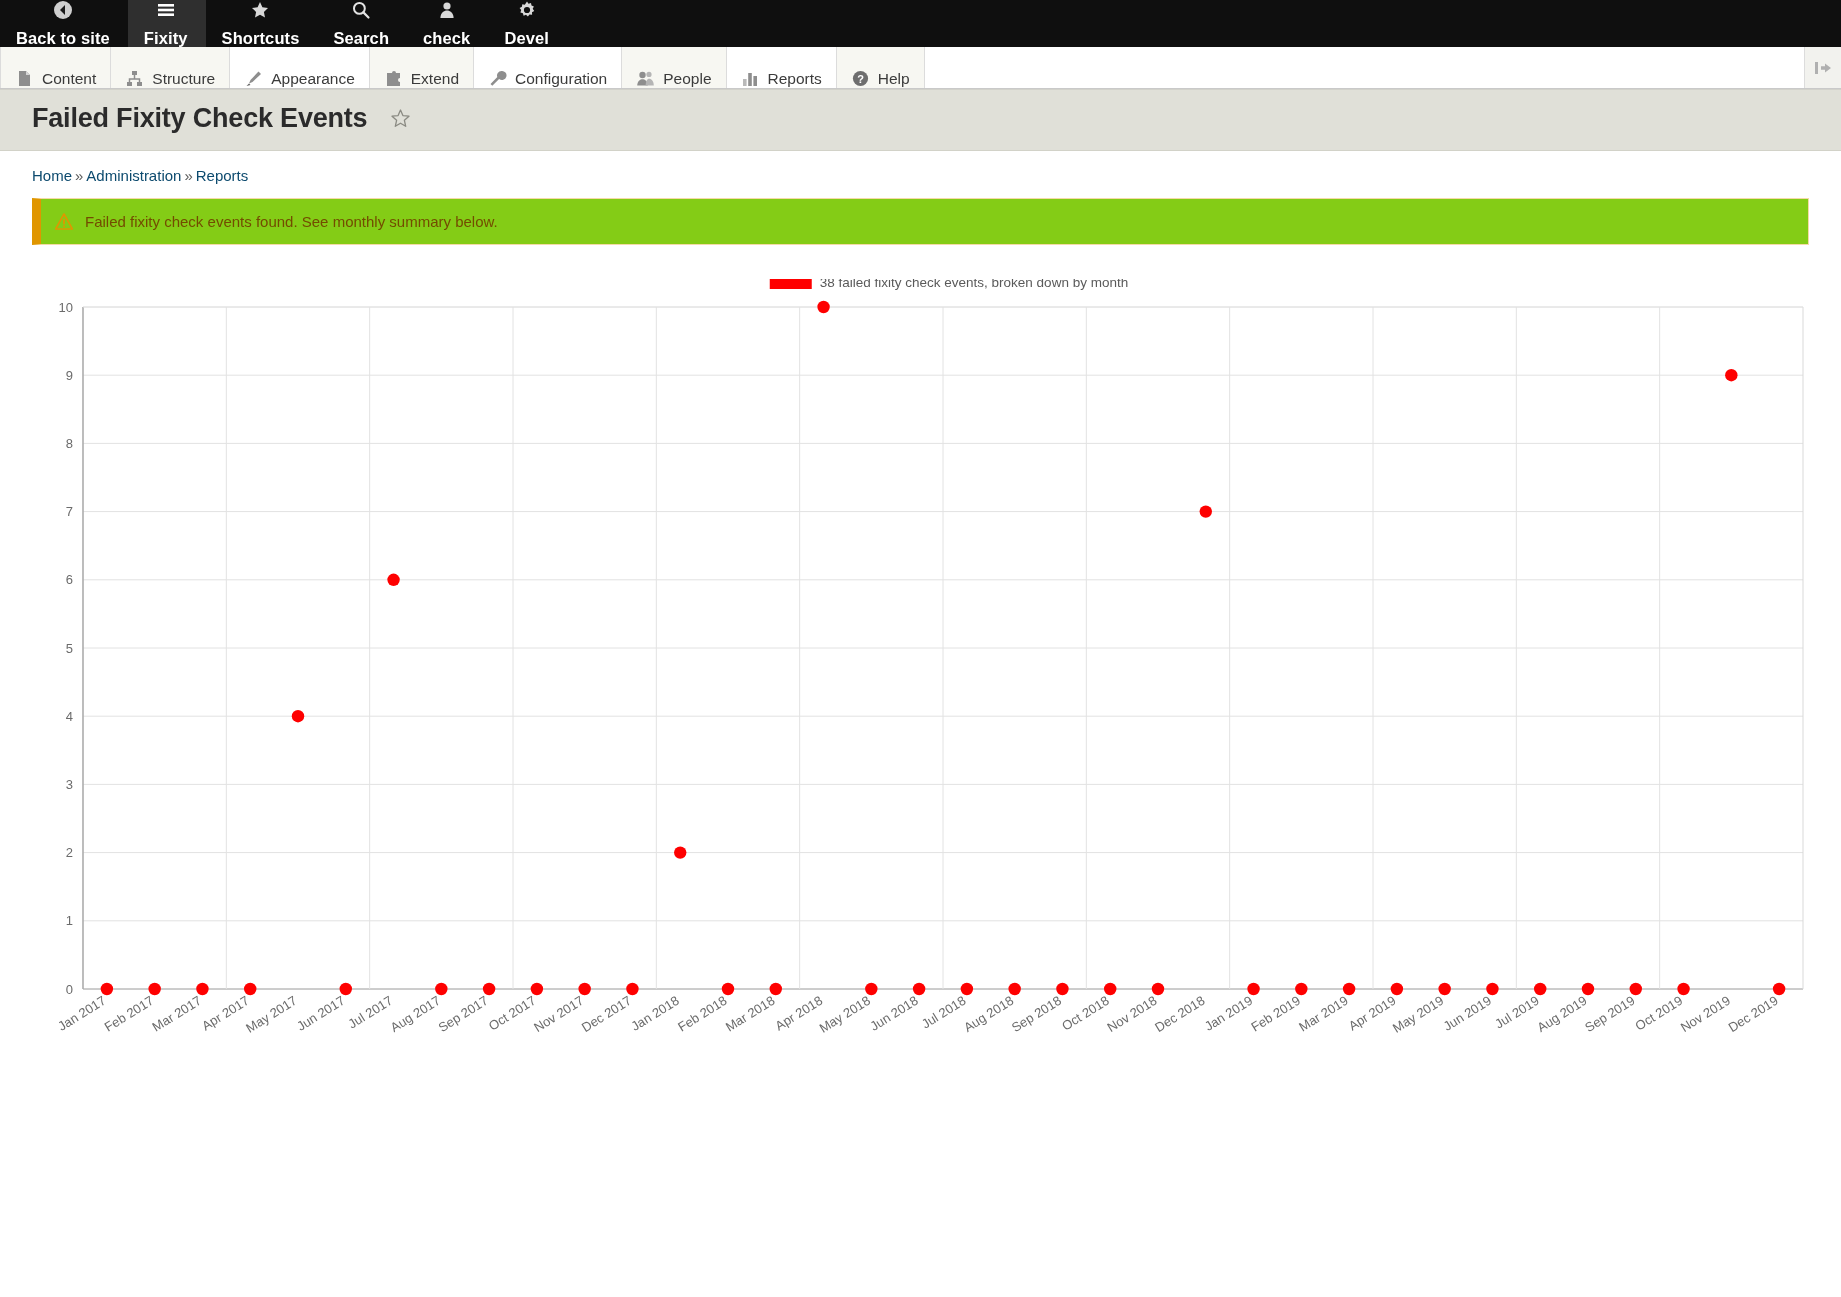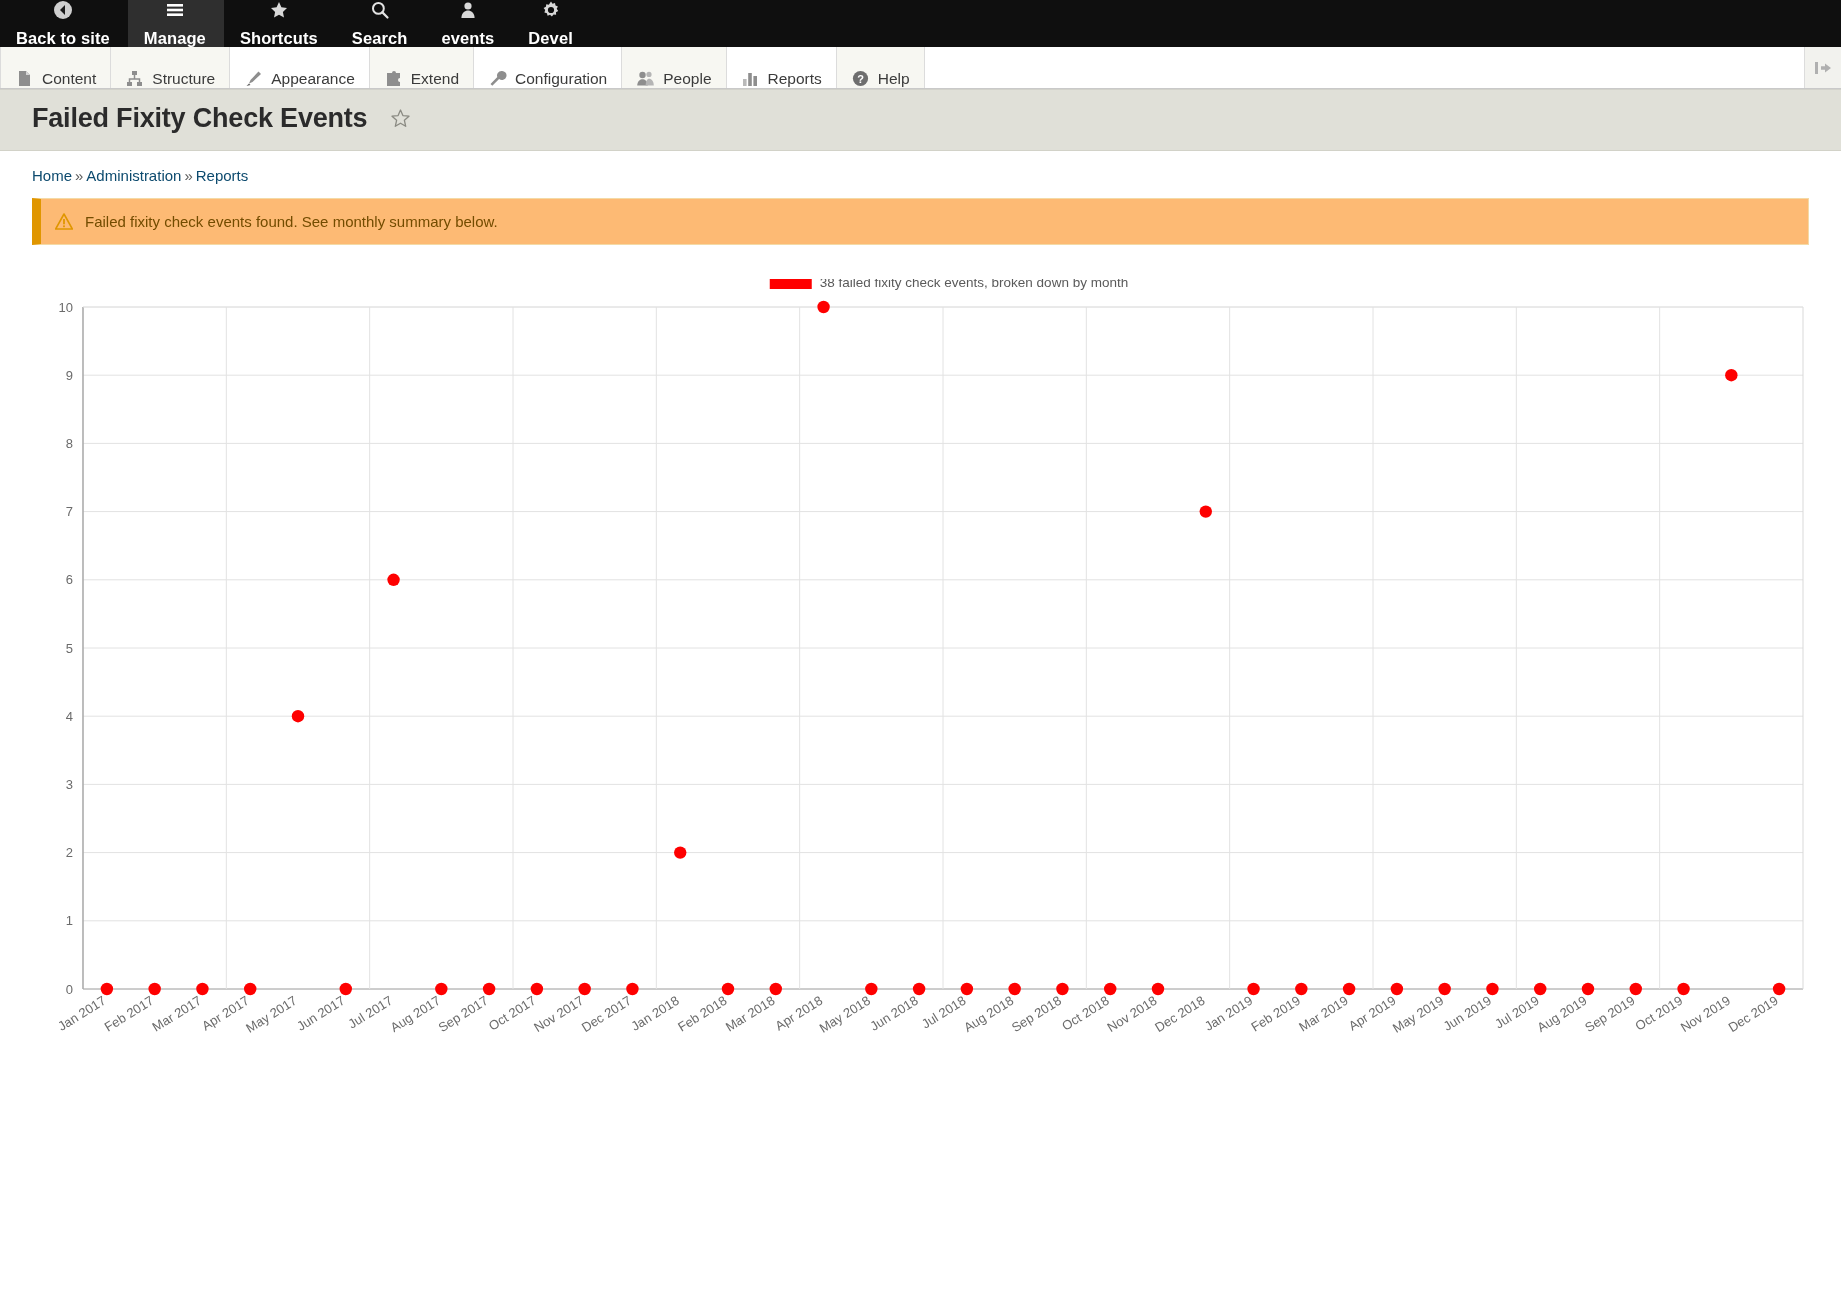--- a/index.html
+++ b/index.html
@@ -96,21 +96,21 @@
     padding: 16px 32px 6px 32px;
     font-size: 15px;
     color: #555;
   }
   .breadcrumb a { color: #0c4a6e; text-decoration: none; cursor: pointer; }
   .bc-sep { color: #5c5c5c; margin: 0 3px; }
 
   
   .messages-wrap { padding: 8px 32px 0 32px; }
   .message-warning {
-    background: #fdba74;
+    background: #84cc16;
     border: 1px solid #f4daa6;
     border-left: 9px solid #e09600;
     padding: 14px 16px 14px 14px;
     display: flex;
     align-items: center;
     gap: 12px;
     font-size: 15px;
     color: #734c00;
   }
   .warn-icon { flex: 0 0 18px; display:inline-flex; }
@@ -136,21 +136,21 @@
   </div>
 
   <div class="toolbar-tab active">
     <span class="tb-icon">
       <svg width="20" height="20" viewBox="0 0 20 20">
           <rect x="2" y="4" width="16" height="2.6" fill="#ffffff"></rect>
           <rect x="2" y="8.7" width="16" height="2.6" fill="#ffffff"></rect>
           <rect x="2" y="13.4" width="16" height="2.6" fill="#ffffff"></rect>
         </svg>
     </span>
-    <span>Manage</span>
+    <span>Fixity</span>
   </div>
 
   <div class="toolbar-tab">
     <span class="tb-icon">
       <svg width="20" height="20" viewBox="0 0 20 20">
           <path d="M10 2 L12.4 7.3 L18 8 L13.9 11.9 L15 17.6 L10 14.8 L5 17.6 L6.1 11.9 L2 8 L7.6 7.3 Z" fill="#d8d8d8"></path>
         </svg>
     </span>
     <span>Shortcuts</span>
   </div>
@@ -165,21 +165,21 @@
     <span>Search</span>
   </div>
 
   <div class="toolbar-tab">
     <span class="tb-icon">
       <svg width="20" height="20" viewBox="0 0 20 20">
           <circle cx="10" cy="6" r="3.6" fill="#d8d8d8"></circle>
           <path d="M3.4 18 C3.6 12.6 7 10.6 10 10.6 C13 10.6 16.4 12.6 16.6 18 Z" fill="#d8d8d8"></path>
         </svg>
     </span>
-    <span>events</span>
+    <span>check</span>
   </div>
 
   <div class="toolbar-tab">
     <span class="tb-icon">
       <svg width="20" height="20" viewBox="0 0 20 20">
         <path fill="#d8d8d8" d="M10 1.6 l1.5 2.1 2.5-.6 .5 2.5 2.4 .9-1.2 2.3 1.5 2.1-2.2 1.3 .1 2.6-2.6-.3-1.6 2-1.9-1.7-2.4 1-.7-2.5-2.5-.8 .8-2.5-1.6-2 2.3-1.2 .4-2.6 2.5 .6z"></path>
         <circle cx="10" cy="10" r="3.1" fill="#0f0f0f"></circle>
       </svg>
     </span>
     <span>Devel</span>

